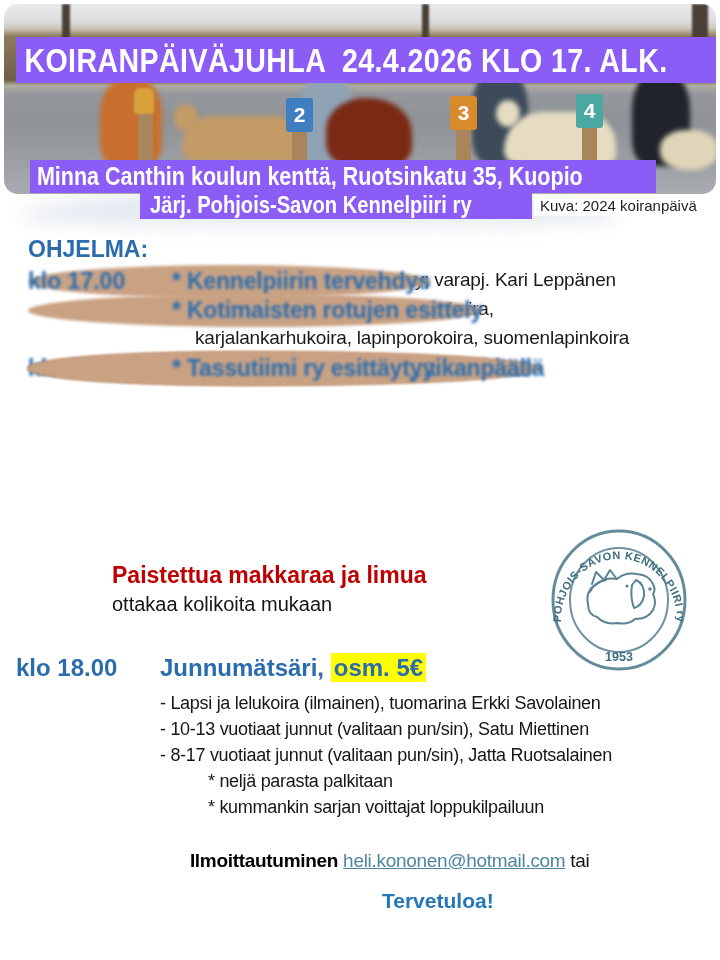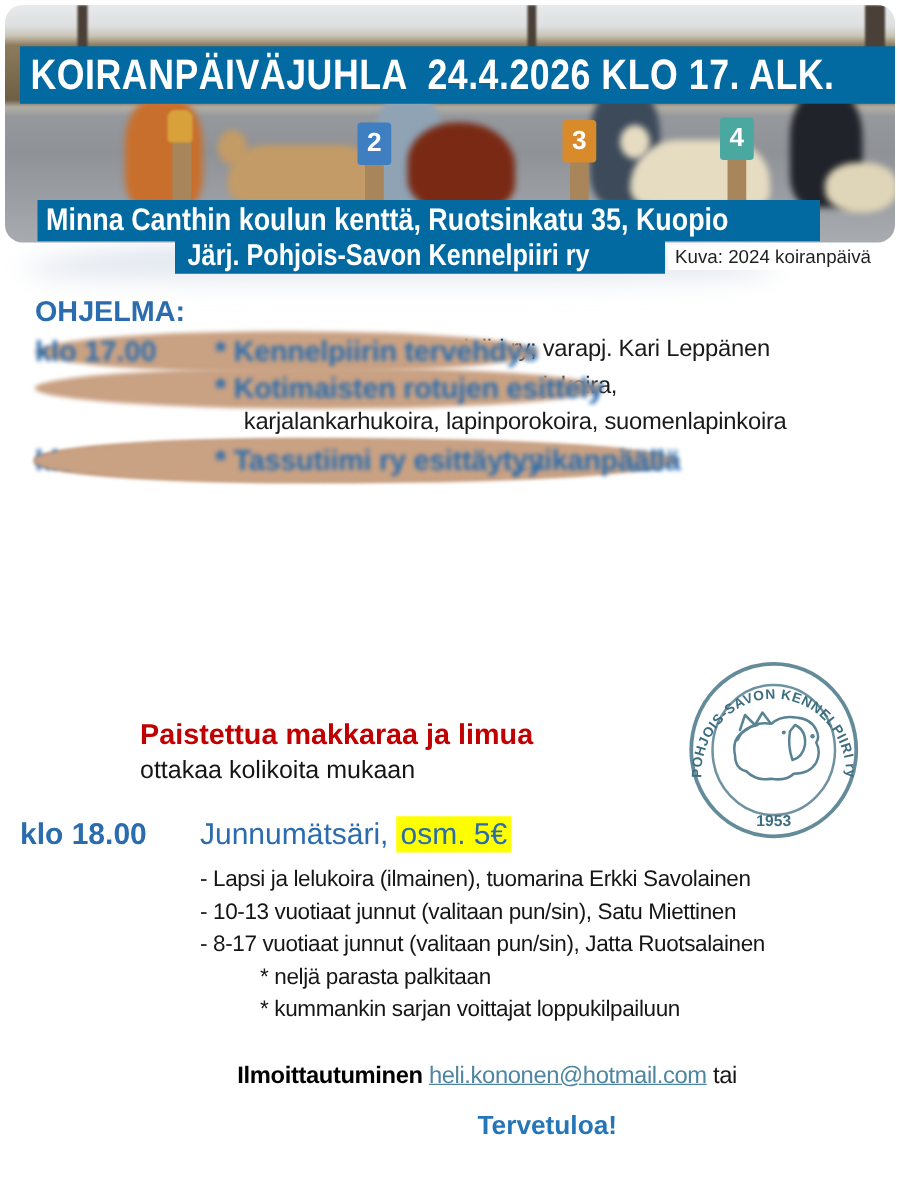--- a/index.html
+++ b/index.html
@@ -15,21 +15,21 @@
   .head{position:absolute;filter:blur(1.5px);border-radius:50%;background:#c9a183;}
   .post{position:absolute;width:15px;background:#a8855a;filter:blur(.6px);border-radius:2px;}
   .sign{position:absolute;width:27px;height:34px;border-radius:3px;filter:blur(.4px);
         color:#fff;font-weight:bold;font-size:21px;display:flex;align-items:center;justify-content:center;}
   #trophy{position:absolute;left:130px;top:84px;width:20px;height:26px;background:#d8a13a;
           border-radius:6px 6px 3px 3px;filter:blur(.8px);}
   #photo-fade{position:absolute;left:20px;top:194px;width:600px;height:42px;filter:blur(9px);
      background:linear-gradient(180deg,rgba(168,184,208,.55),rgba(255,255,255,0));border-radius:50%;}
 
   
-  .navy{background:#0369a1;color:#ffffff;font-weight:bold;}
+  .navy{background:#8b5cf6;color:#ffffff;font-weight:bold;}
   #banner-title{position:absolute;left:16px;top:37px;width:700px;height:46px;display:flex;align-items:center;}
   #banner-title span{font-size:34px;white-space:pre;transform:scaleX(.84);transform-origin:left center;
      padding-left:10px;letter-spacing:.5px;}
   #banner-loc{position:absolute;left:30px;top:160px;width:626px;height:33px;display:flex;align-items:center;}
   #banner-loc span{font-size:25px;white-space:pre;transform:scaleX(.86);transform-origin:left center;padding-left:8px;}
   #banner-org{position:absolute;left:140px;top:191px;width:392px;height:28px;display:flex;align-items:center;}
   #banner-org span{font-size:24px;white-space:pre;transform:scaleX(.84);transform-origin:left center;padding-left:12px;}
   #photo-credit{position:absolute;left:534px;top:196px;padding:1px 6px 2px 6px;background:rgba(255,255,255,.92);
      color:#1f1f1f;font-size:15px;white-space:pre;}
 
@@ -38,28 +38,28 @@
   #program-heading{font-size:23px;font-weight:bold;color:#2a6cad;line-height:31px;}
   .prow{display:flex;}
   .ptime{width:144px;flex:none;font-size:23px;font-weight:bold;color:#2a6cad;}
   .ptext{flex:1;}
   .prow.head{line-height:33px;}
   .prow.head .ptext{font-size:23px;font-weight:bold;color:#2a6cad;letter-spacing:-.2px;}
   .prow.plain{line-height:29px;}
   .prow.plain .ptext{font-size:19px;color:#1a1a1a;padding-left:20px;letter-spacing:-.2px;}
 
   
-  #snack{position:absolute;left:112px;top:572px;}
+  #snack{position:absolute;left:112px;top:560px;}
   #snack-title{font-size:23px;font-weight:bold;color:#c00000;line-height:30px;}
   #snack-note{font-size:20px;color:#151515;line-height:28px;}
 
   
   #match{position:absolute;left:16px;top:652px;width:700px;}
   #match-head{display:flex;line-height:32px;}
-  #match-title{font-size:24px;font-weight:normal;color:#2a6cad;white-space:pre;}
+  #match-title{font-size:24px;font-weight:bold;color:#2a6cad;white-space:pre;}
   #match-title .hl{background:#ffff00;padding:1px 3px;}
   #match-lines{margin-left:144px;font-size:18px;color:#161616;line-height:26px;letter-spacing:-.3px;margin-top:6px;}
   #match-lines .sub{padding-left:48px;}
   #signup{margin-left:144px;font-size:19px;color:#161616;line-height:27px;letter-spacing:-.3px;white-space:pre-wrap;}
   #signup b{color:#000;}
   #signup a{color:#4e86a0;text-decoration:underline;}
 
   
   #welcome{position:absolute;left:382px;top:889px;font-size:21px;font-weight:bold;color:#2576b9;}
 

